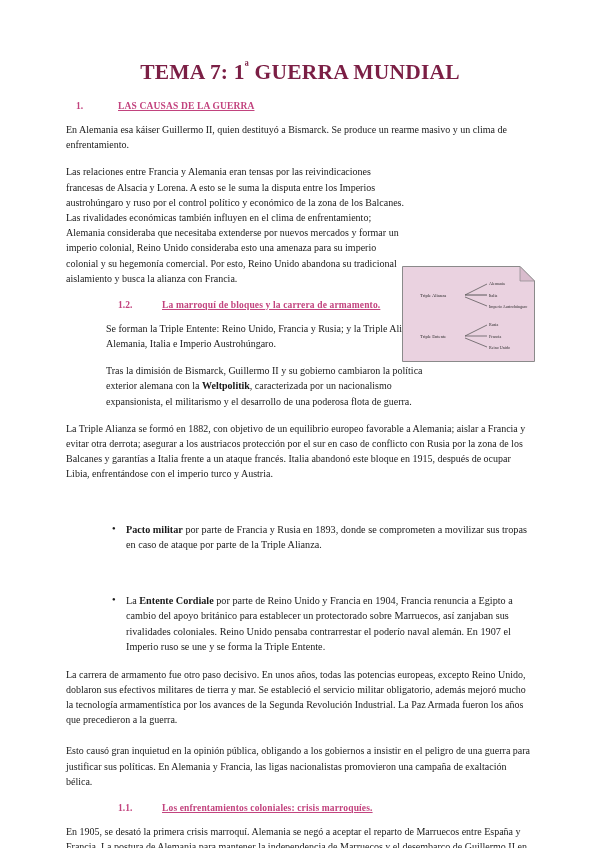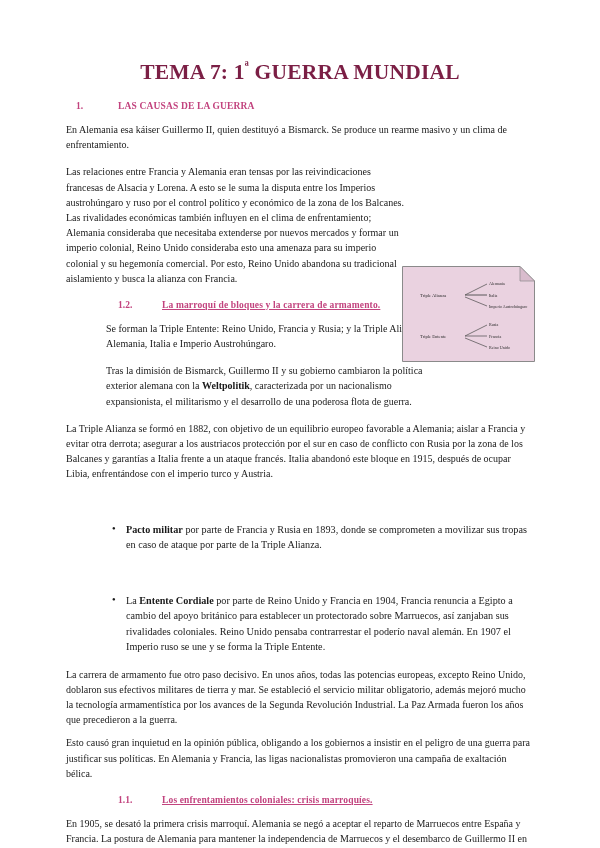--- a/index.html
+++ b/index.html
@@ -55,20 +55,21 @@
     color: #C2437E;
     font-weight: bold;
     font-size: 9.5px;
     width: 42px;
     flex: 0 0 42px;
   }
   .h2text {
     color: #C2437E;
     font-weight: bold;
     font-size: 9.5px;
+    text-decoration: underline;
     letter-spacing: 0.15px;
   }
 
   .h3row {
     display: flex;
     margin: 14px 0 11px 0;
     padding-left: 52px;
   }
   .h3num {
     color: #C2437E;
@@ -86,21 +87,21 @@
   }
 
   p.body {
     font-size: 10px;
     line-height: 1.52;
     margin: 0 0 12px 0;
     text-align: left;
     color: #1a1a1a;
   }
   p.body.tight {
-    margin-bottom: 8px;
+    margin-bottom: 16px;
   }
 
   p.narrow {
     width: 320px;
     margin-left: 40px;
   }
   p.narrow2 {
     width: 340px;
   }
 

